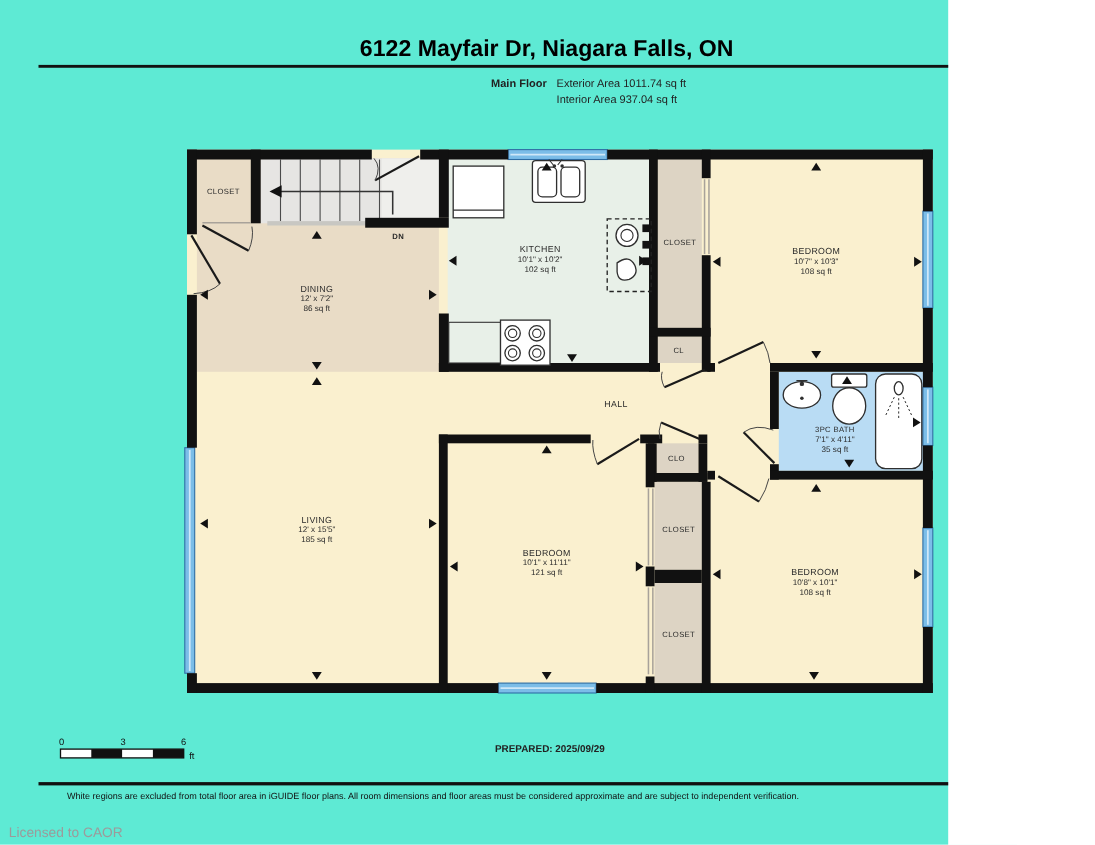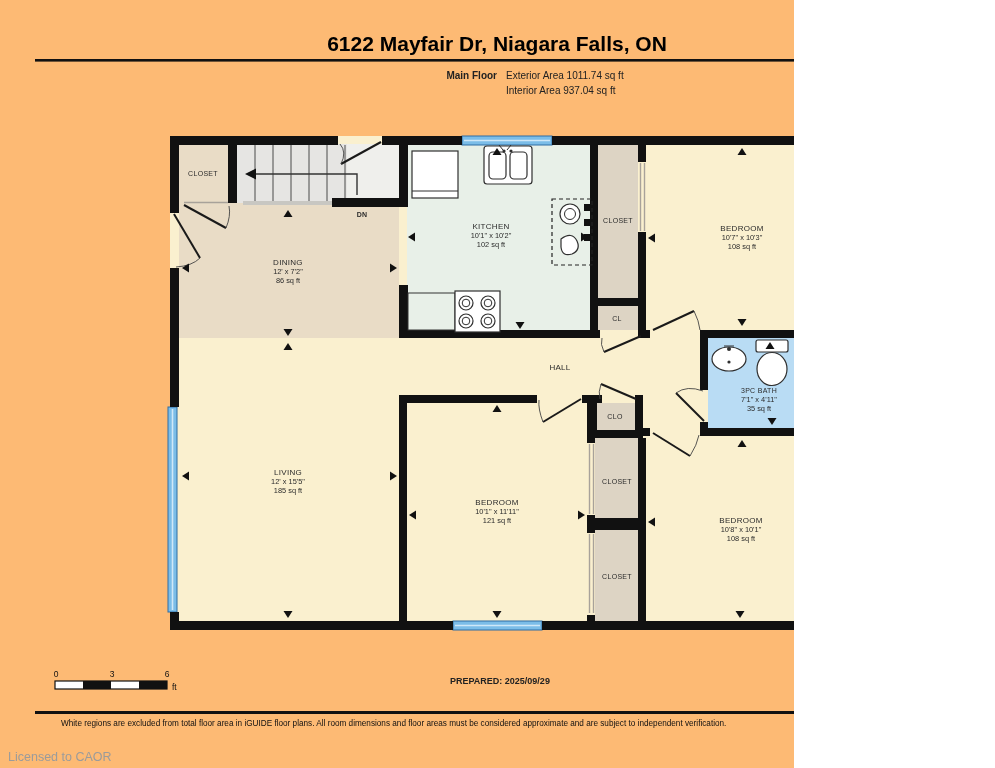--- a/index.html
+++ b/index.html
@@ -1,16 +1,16 @@
 <!DOCTYPE html>
 <html><head>
 <meta charset="utf-8">
 <style>
   html,body{margin:0;padding:0;background:#ffffff;}
-  .page{position:relative;width:794px;height:768px;background:#fdba74;overflow:hidden;
+  .page{position:relative;width:862px;height:768px;background:#5eead4;overflow:hidden;
         font-family:"Liberation Sans", sans-serif;}
   svg text{font-family:"Liberation Sans", sans-serif;}
   .room-name{font-size:8px;fill:#2b2b2b;letter-spacing:.3px;}
   .room-dim{font-size:7.4px;fill:#2b2b2b;}
   .small-label{font-size:7px;fill:#2b2b2b;letter-spacing:.3px;}
   .wall{fill:#111111;}
   .door-panel{stroke:#1a1a1a;stroke-width:2;fill:none;}
   .door-arc{stroke:#444;stroke-width:0.9;fill:none;}
   .track{stroke:#a8a29a;stroke-width:1.4;fill:none;}
   .fixture{fill:#ffffff;stroke:#2f2f2f;stroke-width:1.2;}

